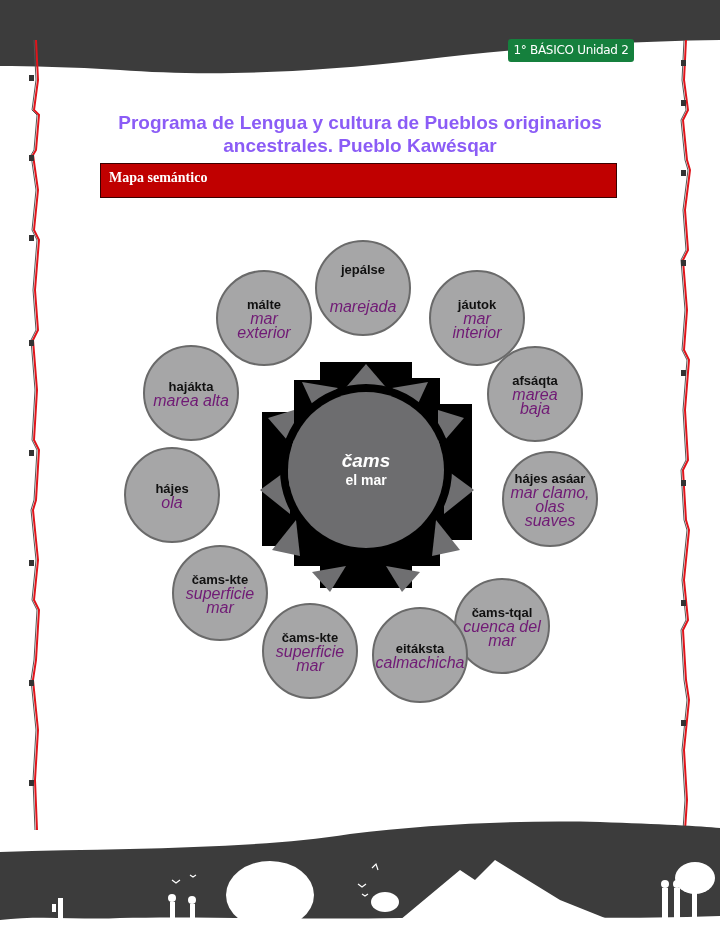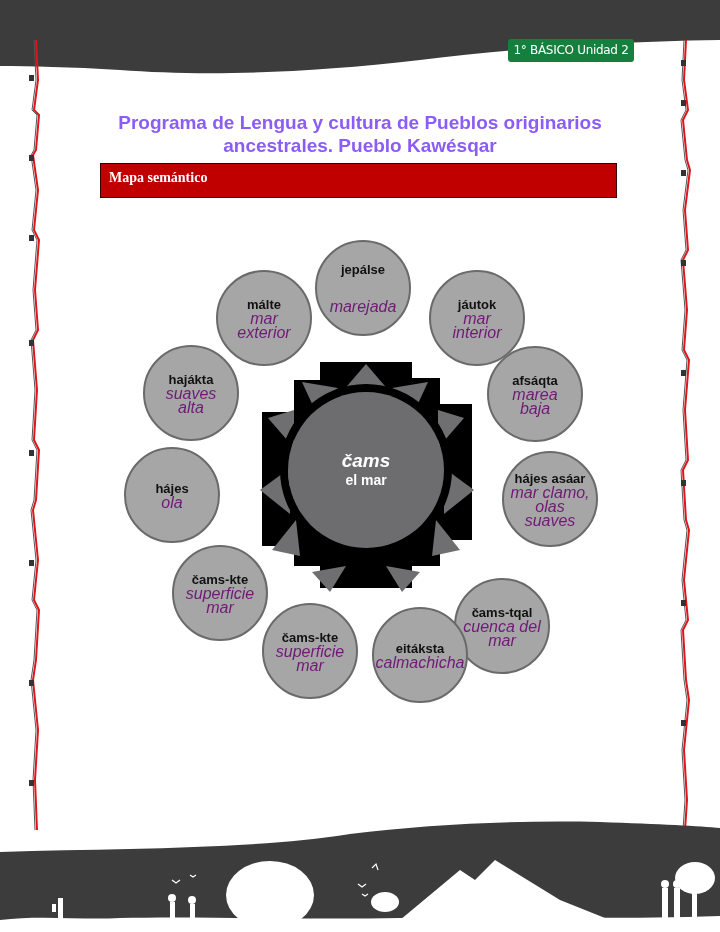--- a/index.html
+++ b/index.html
@@ -152,21 +152,21 @@
 <div class="node" style="left:172px; top:545px;">
   <div class="term">čams-kte</div>
   <div class="gloss">superficie mar</div>
 </div>
 <div class="node" style="left:124px; top:447px;">
   <div class="term">hájes</div>
   <div class="gloss">ola</div>
 </div>
 <div class="node" style="left:143px; top:345px;">
   <div class="term">hajákta</div>
-  <div class="gloss">suaves alta</div>
+  <div class="gloss">marea alta</div>
 </div>
 <div class="node" style="left:216px; top:270px;">
   <div class="term">málte</div>
   <div class="gloss">mar exterior</div>
 </div>
 
 <svg class="footer" viewBox="0 0 720 112">
   <path d="M0,32 C120,28 250,30 350,14 C430,4 520,0 600,2 C660,4 700,6 720,8 V112 H0 Z" fill="#3c3c3c"></path>
   <g fill="#ffffff">
 

